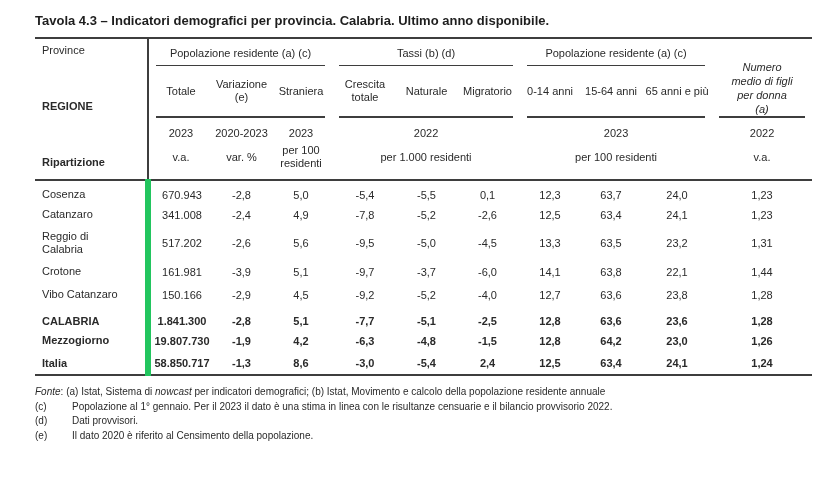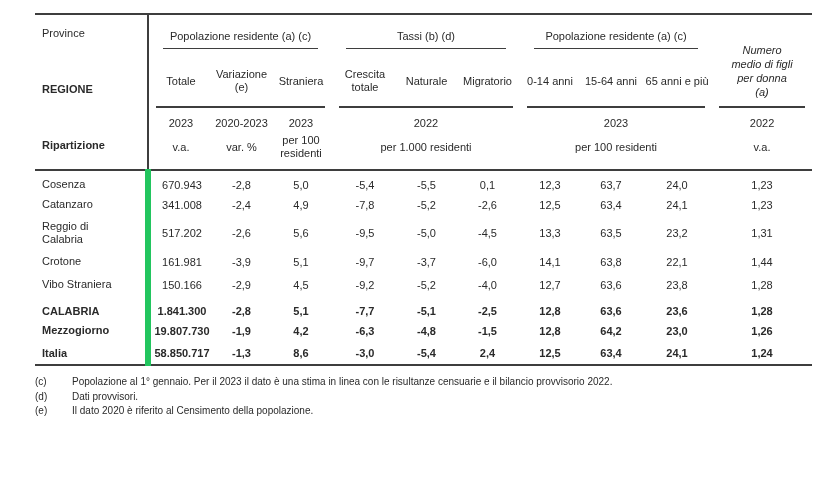--- a/index.html
+++ b/index.html
@@ -19,21 +19,21 @@
   }
   
   td.stub-cell {
     border-right: 2px solid #3e3e3e; border-bottom: 2px solid #3e3e3e;
     vertical-align: middle; text-align: left; padding: 0 2px 6px 7px;
   }
   .stub-cell div { line-height: 16px; }
   .stub-cell .b { font-weight: bold; margin-top: 40px; }
 
   
-  tr.groups th { font-weight: normal; padding: 7px; vertical-align: bottom; }
+  tr.groups th { font-weight: normal; padding: 0; vertical-align: bottom; }
   .gh { margin: 0 7px; padding: 8px 0 5px; border-bottom: 1.5px solid #3e3e3e; line-height: 13px; }
   th.numero { font-weight: normal; vertical-align: middle; padding: 4px 0 0; }
   th.numero .nm { width: 64px; margin: 0 auto; line-height: 14px; text-align: center; font-style: italic; }
 
   
   tr.subcols th {
     font-weight: normal; vertical-align: middle; height: 50px;
     padding: 2px 1px; line-height: 13px; text-align: center;
   }
 
@@ -63,20 +63,21 @@
   .note-row { display: flex; }
   .note-key { width: 37px; flex: none; }
   .note-text { flex: 1; }
   .it { font-style: italic; }
 </style>
 </head>
 <body>
 
 <div class="page">
 
+  <div class="title">Tavola 4.3 – Indicatori demografici per provincia. Calabria. Ultimo anno disponibile.</div>
 
   <table class="t">
     <colgroup>
       <col style="width:113px">
         <col style="width:65px">
         <col style="width:57px">
         <col style="width:62px">
       <col style="width:66px">
         <col style="width:57px">
         <col style="width:65px">
@@ -194,21 +195,21 @@
         <td>5,1</td>
         <td>-9,7</td>
         <td>-3,7</td>
         <td>-6,0</td>
         <td>14,1</td>
         <td>63,8</td>
         <td>22,1</td>
         <td>1,44</td>
       </tr>
       <tr>
-        <td class="lbl">Vibo Straniera</td>
+        <td class="lbl">Vibo Catanzaro</td>
         <td>150.166</td>
         <td>-2,9</td>
         <td>4,5</td>
         <td>-9,2</td>
         <td>-5,2</td>
         <td>-4,0</td>
         <td>12,7</td>
         <td>63,6</td>
         <td>23,8</td>
         <td>1,28</td>
@@ -249,20 +250,21 @@
         <td>2,4</td>
         <td>12,5</td>
         <td>63,4</td>
         <td>24,1</td>
         <td>1,24</td>
       </tr>
     </tbody>
   </table>
 
   <div class="notes">
+    <div class="note-fonte"><span class="it">Fonte</span><span>: (a) Istat, Sistema di </span><span class="it">nowcast</span><span> per indicatori demografici; (b) Istat, Movimento e calcolo della popolazione residente annuale</span></div>
     <div class="note-row">
       <span class="note-key">(c)</span>
       <span class="note-text">Popolazione al 1° gennaio. Per il 2023 il dato è una stima in linea con le risultanze censuarie e il bilancio provvisorio 2022.</span>
     </div>
     <div class="note-row">
       <span class="note-key">(d)</span>
       <span class="note-text">Dati provvisori.</span>
     </div>
     <div class="note-row">
       <span class="note-key">(e)</span>

